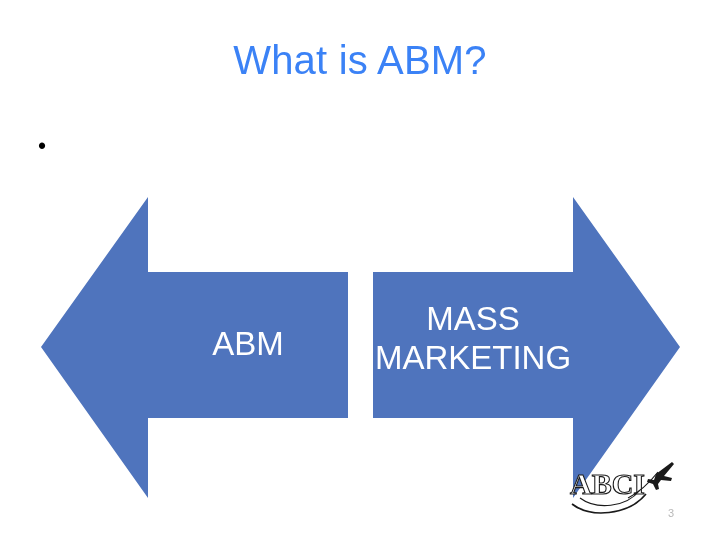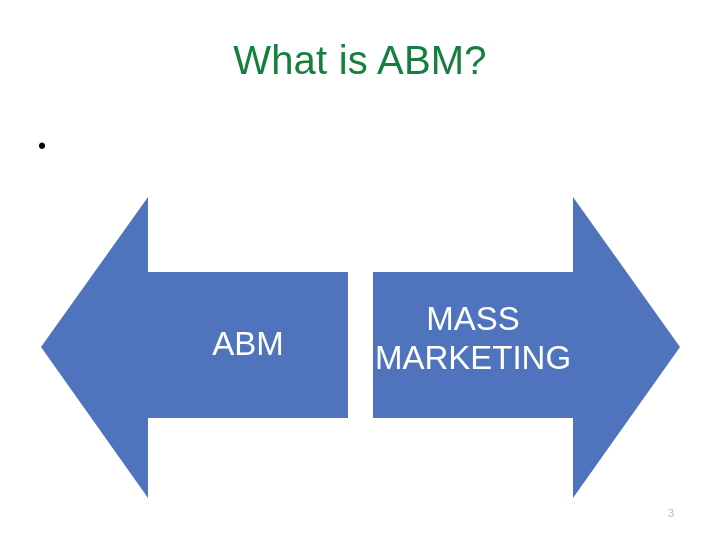--- a/index.html
+++ b/index.html
@@ -21,21 +21,21 @@
 
   
   #slide-title {
     position: absolute;
     left: 0;
     top: 38px;
     width: 720px;
     text-align: center;
     font-size: 40px;
     line-height: 1.1;
-    color: #15803d;
+    color: #3b82f6;
     font-weight: normal;
     letter-spacing: 0.2px;
     white-space: nowrap;
   }
 
   
   #body-list {
     position: absolute;
     left: 32px;
     top: 132px;
@@ -133,16 +133,30 @@
 
       <polygon fill="#4f74bd" points="680,347 573,197 573,272 373,272 373,418 573,418 573,498"></polygon>
     </svg>
 
     <div class="arrow-label" id="label-right">MASS
 MARKETING</div>
 
     <div class="arrow-label" id="label-left">ABM</div>
   </div>
 
+  <div id="logo">
+    <svg width="112" height="58" viewBox="0 0 112 58" xmlns="http://www.w3.org/2000/svg">
+
+      <text x="2" y="36" font-family="'Liberation Serif', serif" font-size="30" font-weight="bold" fill="#ffffff" stroke="#1a1a1a" stroke-width="1.1">ABCI</text>
+
+      <path d="M4 46 C 22 60, 60 58, 78 36" fill="none" stroke="#1a1a1a" stroke-width="1.6"></path>
+      <path d="M12 40 C 28 52, 58 50, 72 32" fill="none" stroke="#1a1a1a" stroke-width="1.2"></path>
+      <path d="M60 40 C 72 34, 82 24, 90 14" fill="none" stroke="#1a1a1a" stroke-width="1.2"></path>
+
+      <g fill="#1a1a1a">
+        <path d="M88 16 L104 4 L106 6 L96 18 L104 20 L103 23 L93 22 L90 26 L91 31 L88 32 L85 26 L79 24 L80 21 L86 22 Z"></path>
+      </g>
+    </svg>
+  </div>
 
   <div id="page-number">3</div>
 
 </div>
 
 </body></html>

